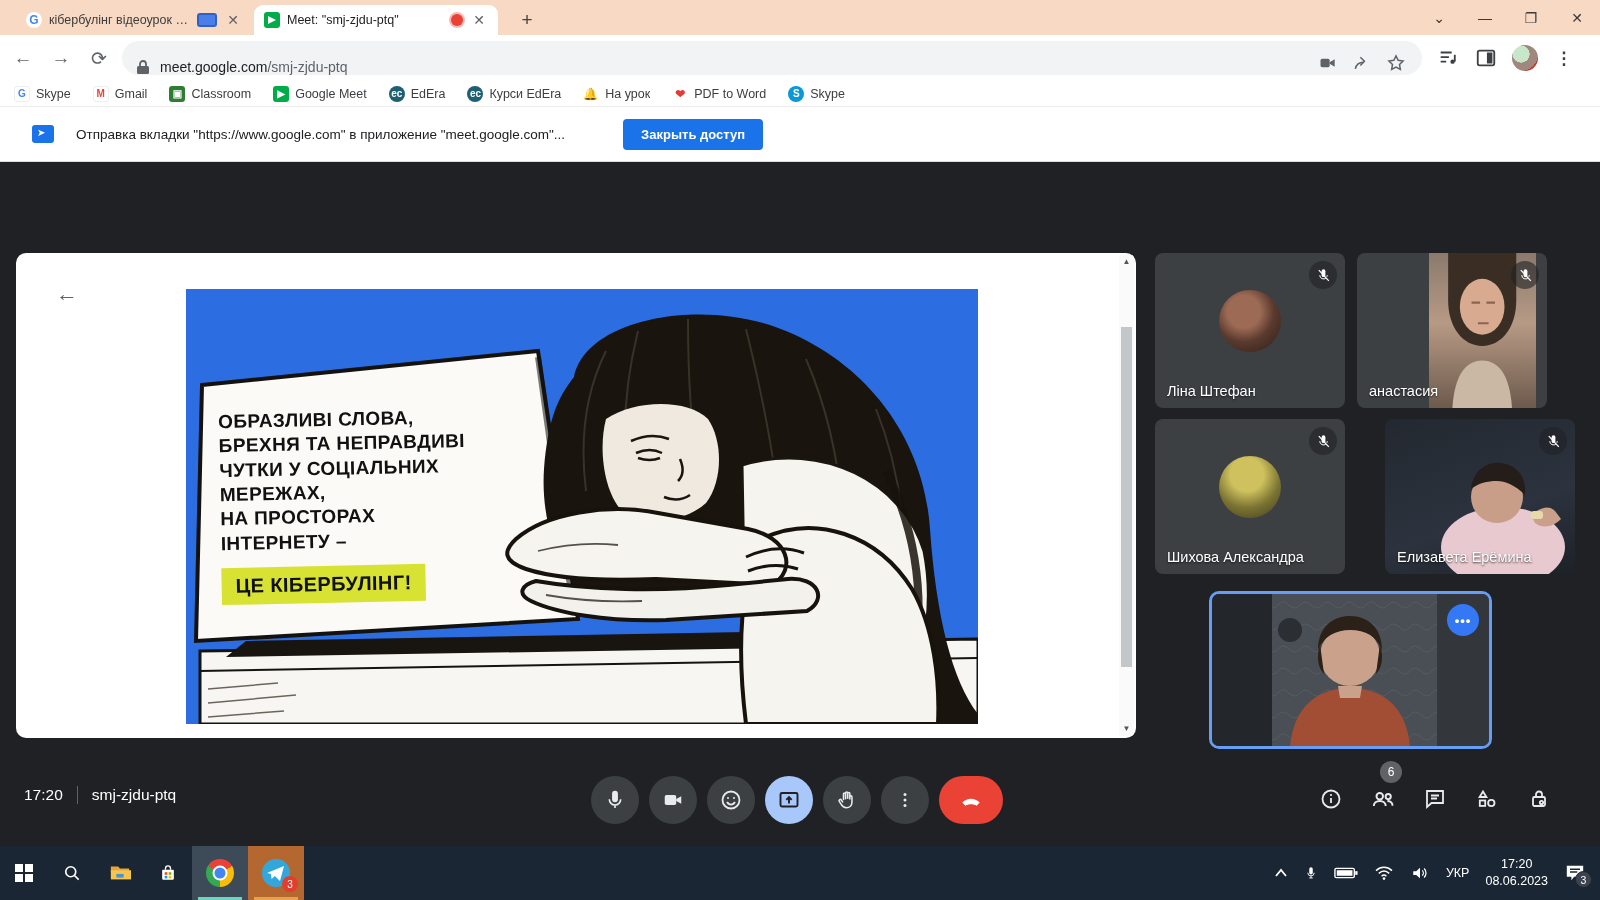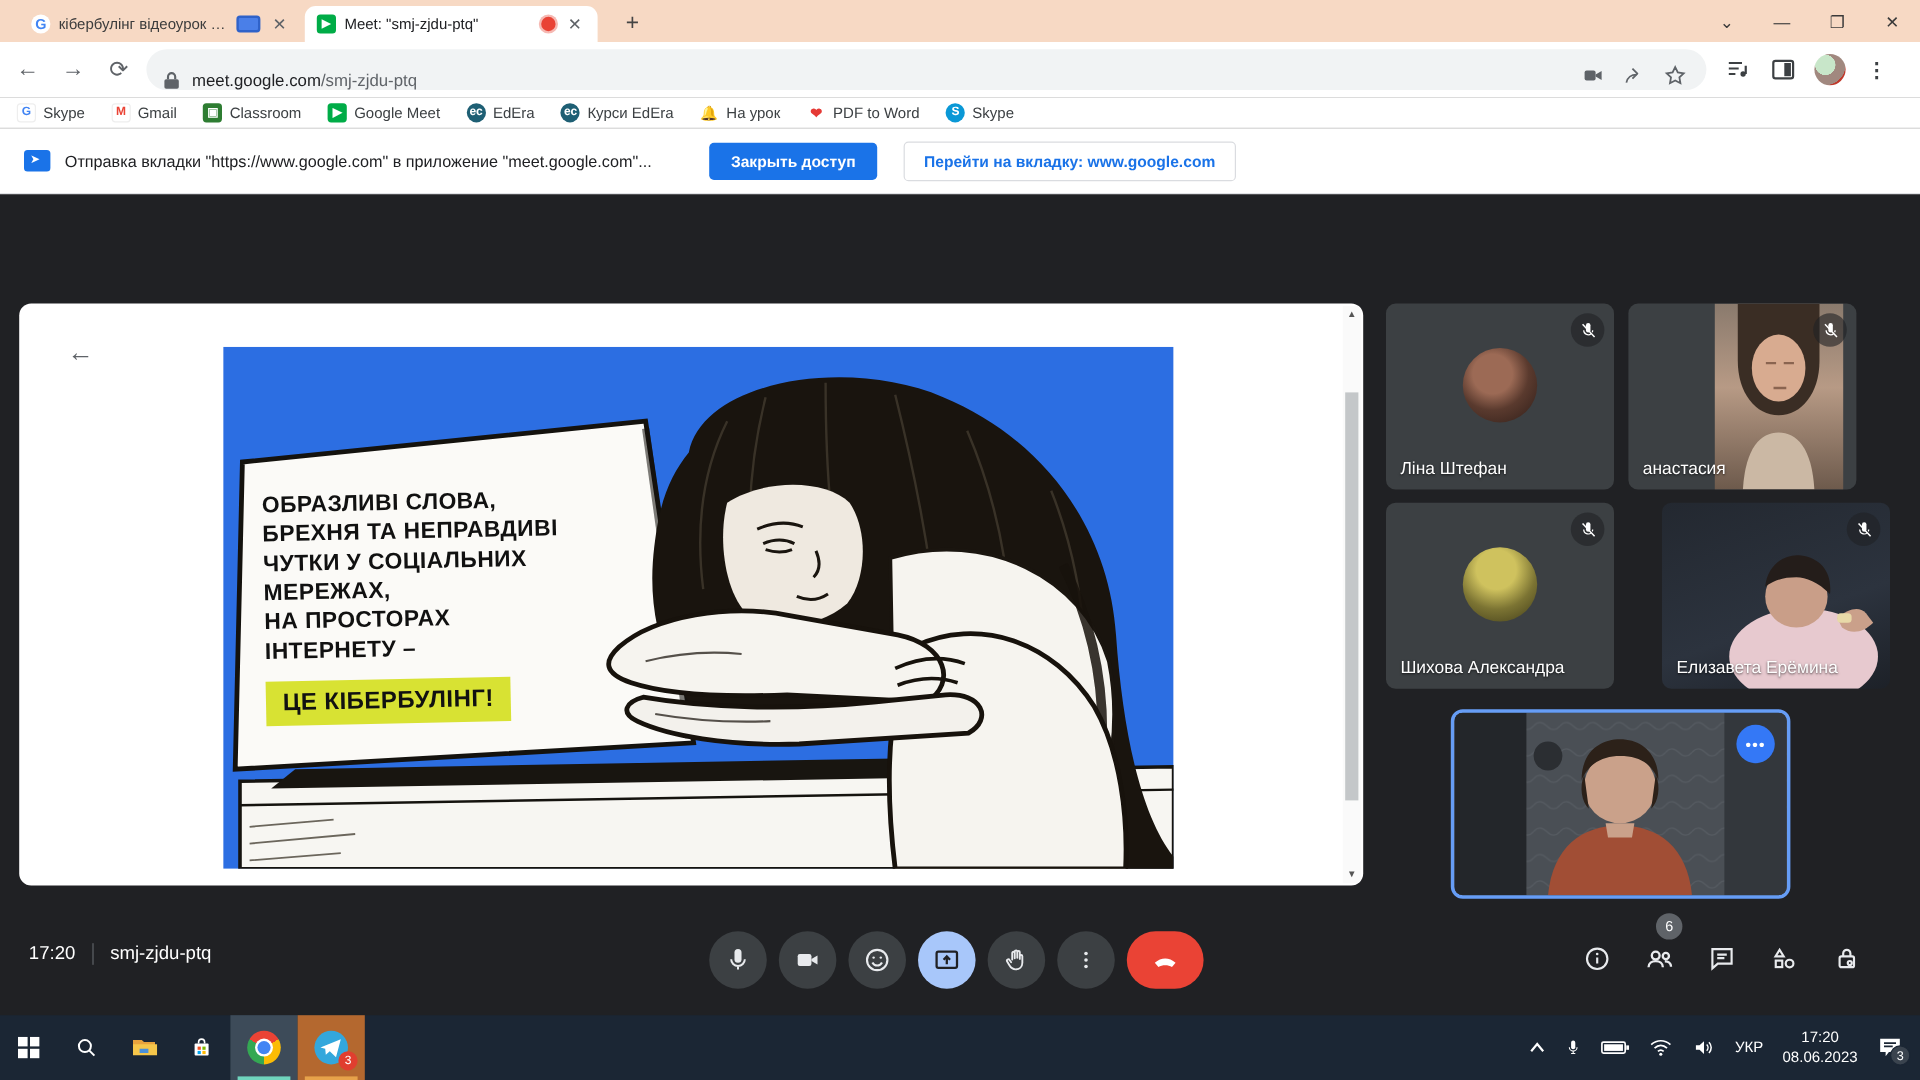--- a/index.html
+++ b/index.html
@@ -30,21 +30,21 @@
   .obtn{width:24px;height:24px;display:flex;align-items:center;justify-content:center;}
   .toolbar-right{display:flex;align-items:center;gap:14px;margin-left:14px;}
   .avatar-sm{width:26px;height:26px;border-radius:50%;background:radial-gradient(circle at 35% 35%,#c8e6c9 0 35%,#a1887f 36% 70%,#c0392b 71%);}
 
   
   .bookbar{position:absolute;left:0;top:81px;width:1600px;height:26px;background:#fff;display:flex;align-items:center;gap:22px;padding-left:14px;border-bottom:1px solid #ececec;}
   .bm{display:flex;align-items:center;gap:6px;font-size:12.5px;color:#3c4043;}
   .bmi{width:16px;height:16px;border-radius:3px;flex:0 0 16px;display:flex;align-items:center;justify-content:center;font-size:10px;font-weight:bold;color:#fff;}
 
   
-  .notifbar{position:absolute;left:0;top:107px;width:1600px;height:55px;background:#fff;border-bottom:1px solid #dadce0;display:flex;align-items:center;padding-left:20px;gap:12px;}
+  .notifbar{position:absolute;left:0;top:107px;width:1600px;height:55px;background:#fff;border-bottom:1px solid #dadce0;display:flex;align-items:center;padding-left:32px;gap:22px;}
   .cast-ic{width:22px;height:18px;background:#1a73e8;border-radius:3px;position:relative;}
   .cast-ic:after{content:"➤";color:#fff;font-size:10px;position:absolute;left:5px;top:2px;}
   .notif-msg{font-size:13.5px;color:#202124;}
   .btn-primary{margin-left:36px;background:#1a73e8;color:#fff;font-size:13px;font-weight:600;padding:8px 18px;border-radius:4px;}
   .btn-outline{margin-left:10px;background:#fff;border:1px solid #dadce0;color:#1a73e8;font-size:13px;font-weight:600;padding:8px 16px;border-radius:4px;}
 
   
   .meet{position:absolute;left:0;top:162px;width:1600px;height:684px;background:#202124;}
   .present-header{position:absolute;left:26px;top:14px;width:1526px;height:44px;background:#2d2e32;border-radius:8px;display:flex;align-items:center;padding:0 20px;gap:14px;}
   .ph-icon{width:24px;height:24px;border:2px solid #e8eaed;border-radius:4px;position:relative;flex:0 0 24px;}
@@ -211,21 +211,20 @@
     <div class="bm">
         <span class="bmi" style="background:#0a98d6;border-radius:50%;">S</span>
         <span>Skype</span>
       </div>
   </div>
 
   <div class="notifbar">
     <span class="cast-ic"></span>
     <span class="notif-msg">Отправка вкладки "https://www.google.com" в приложение "meet.google.com"...</span>
     <span class="btn-primary">Закрыть доступ</span>
-    <span class="btn-outline">Перейти на вкладку: www.google.com</span>
   </div>
 
   <div class="meet">
 
 
     <div class="pcard">
       <div class="back-arrow">←</div>
 
       <div class="slide">
         <svg width="792" height="435" viewBox="0 0 792 435">

